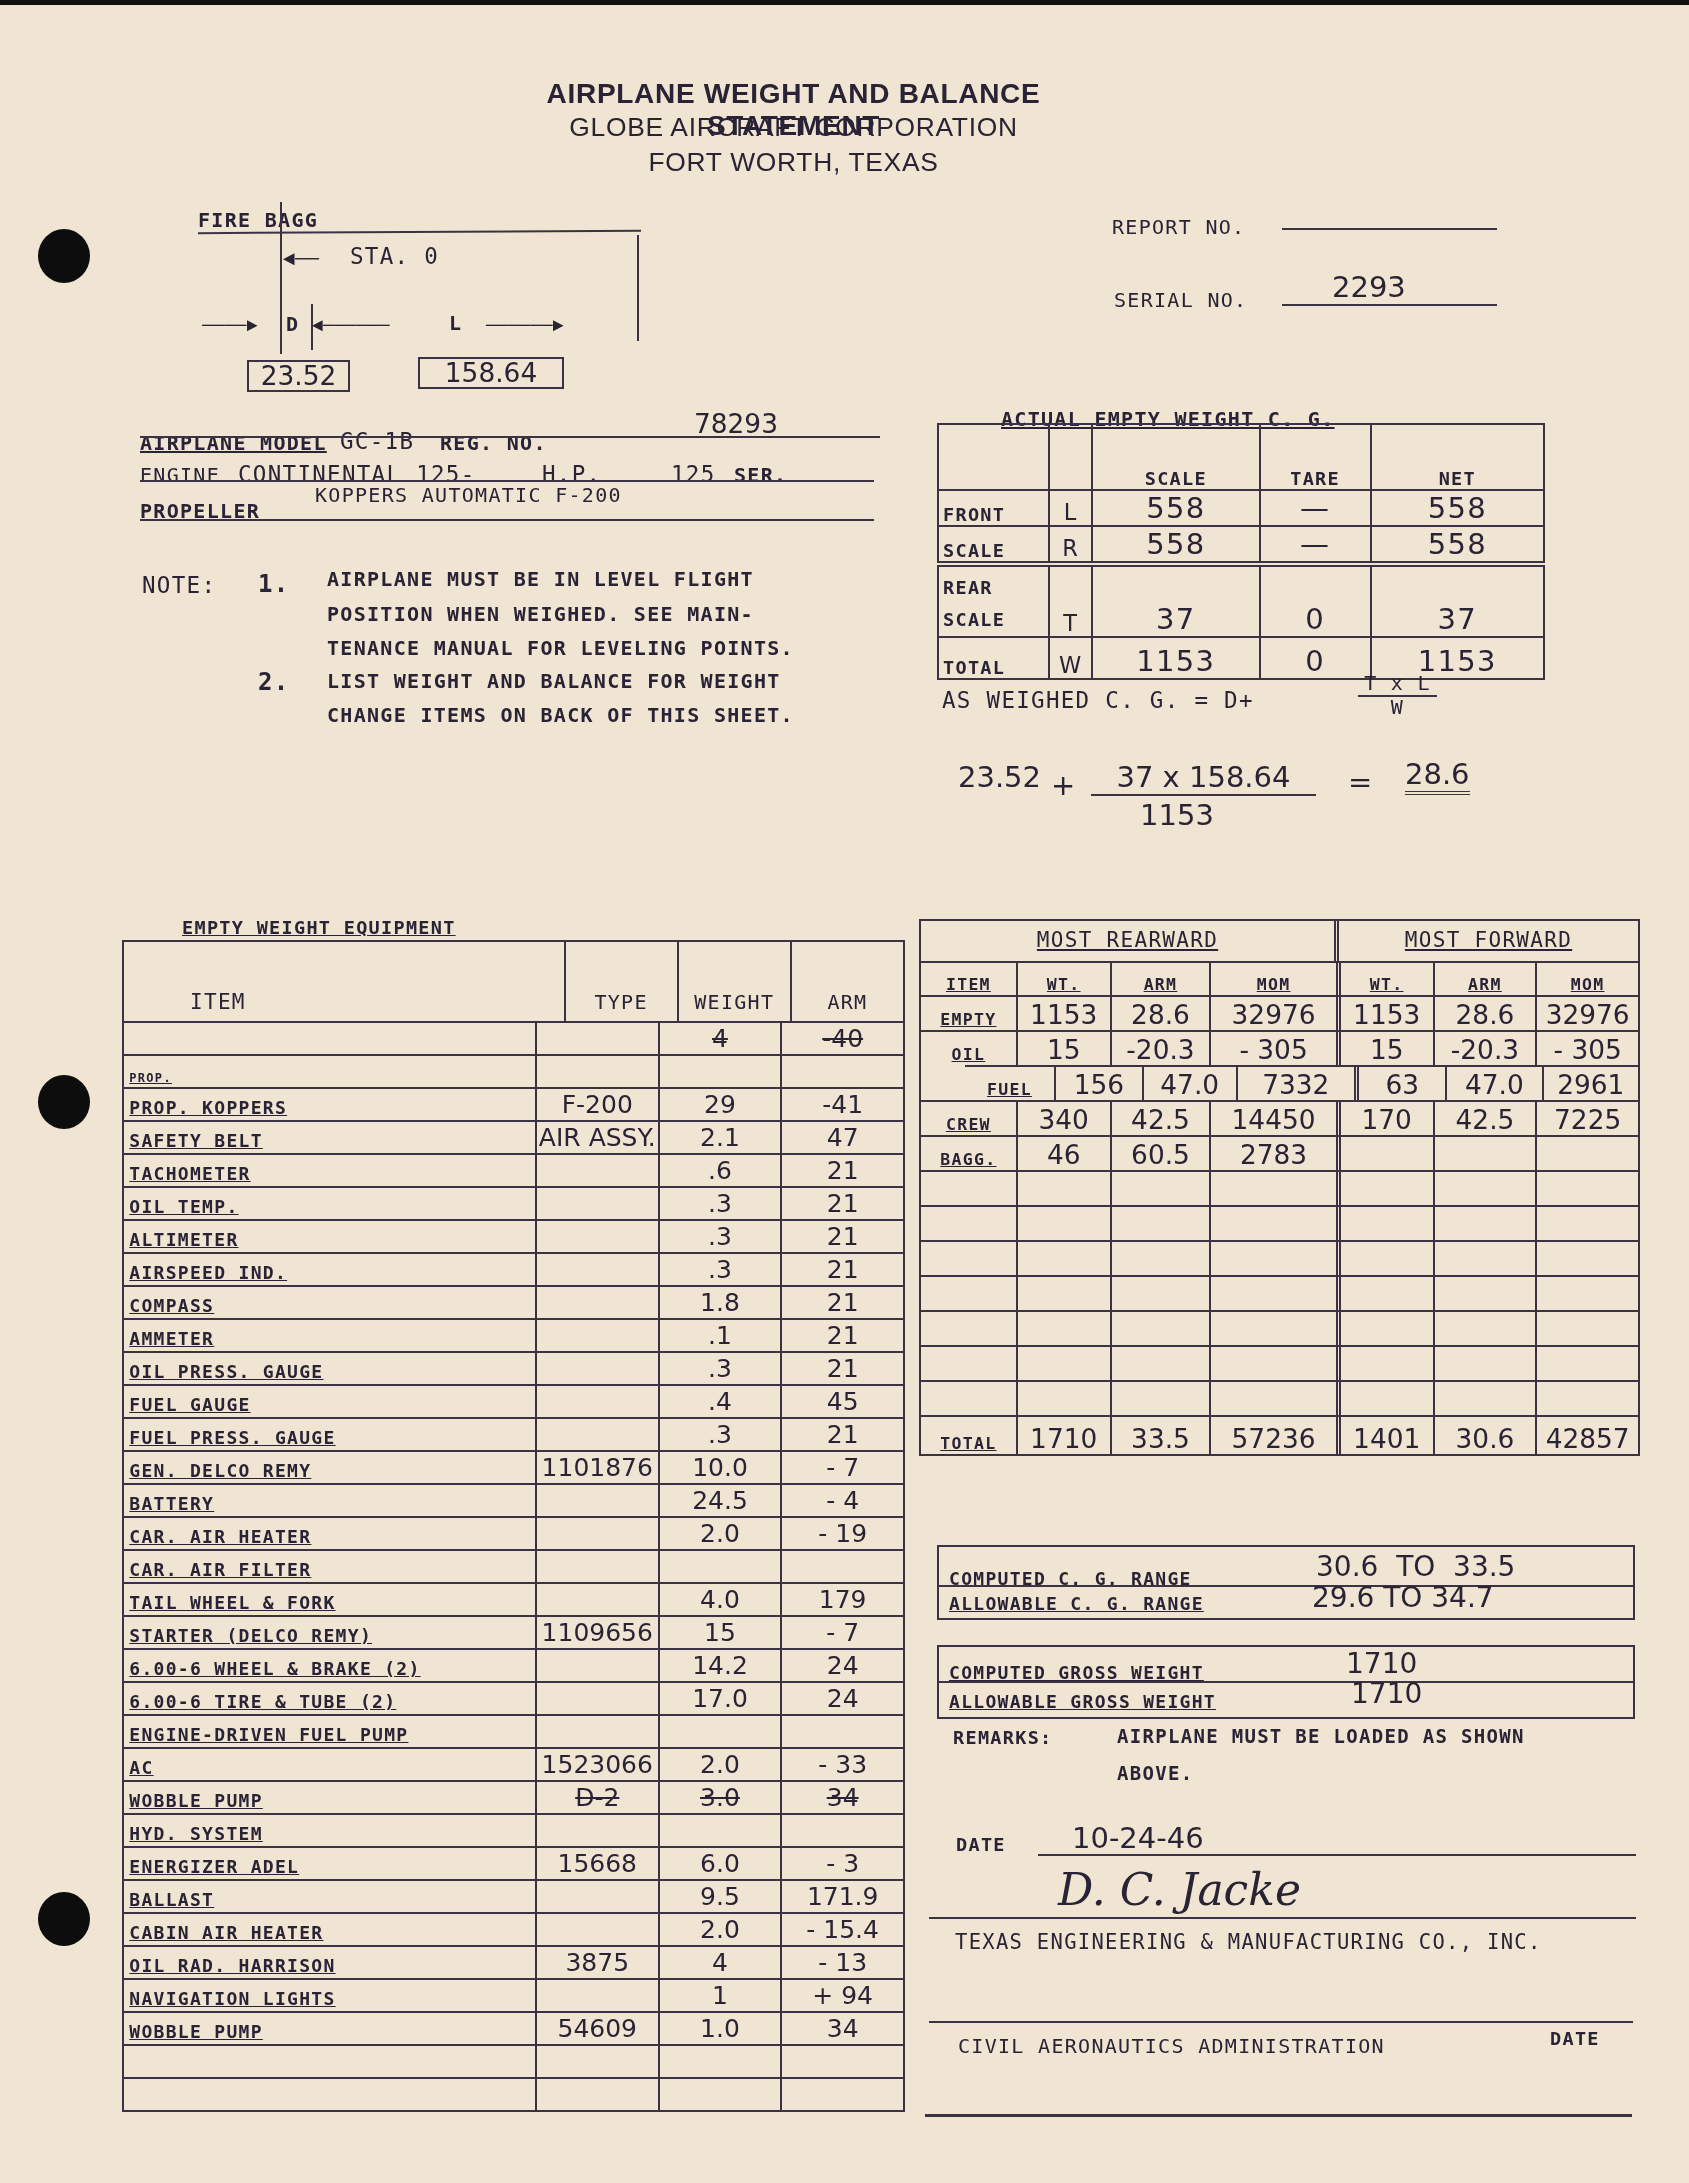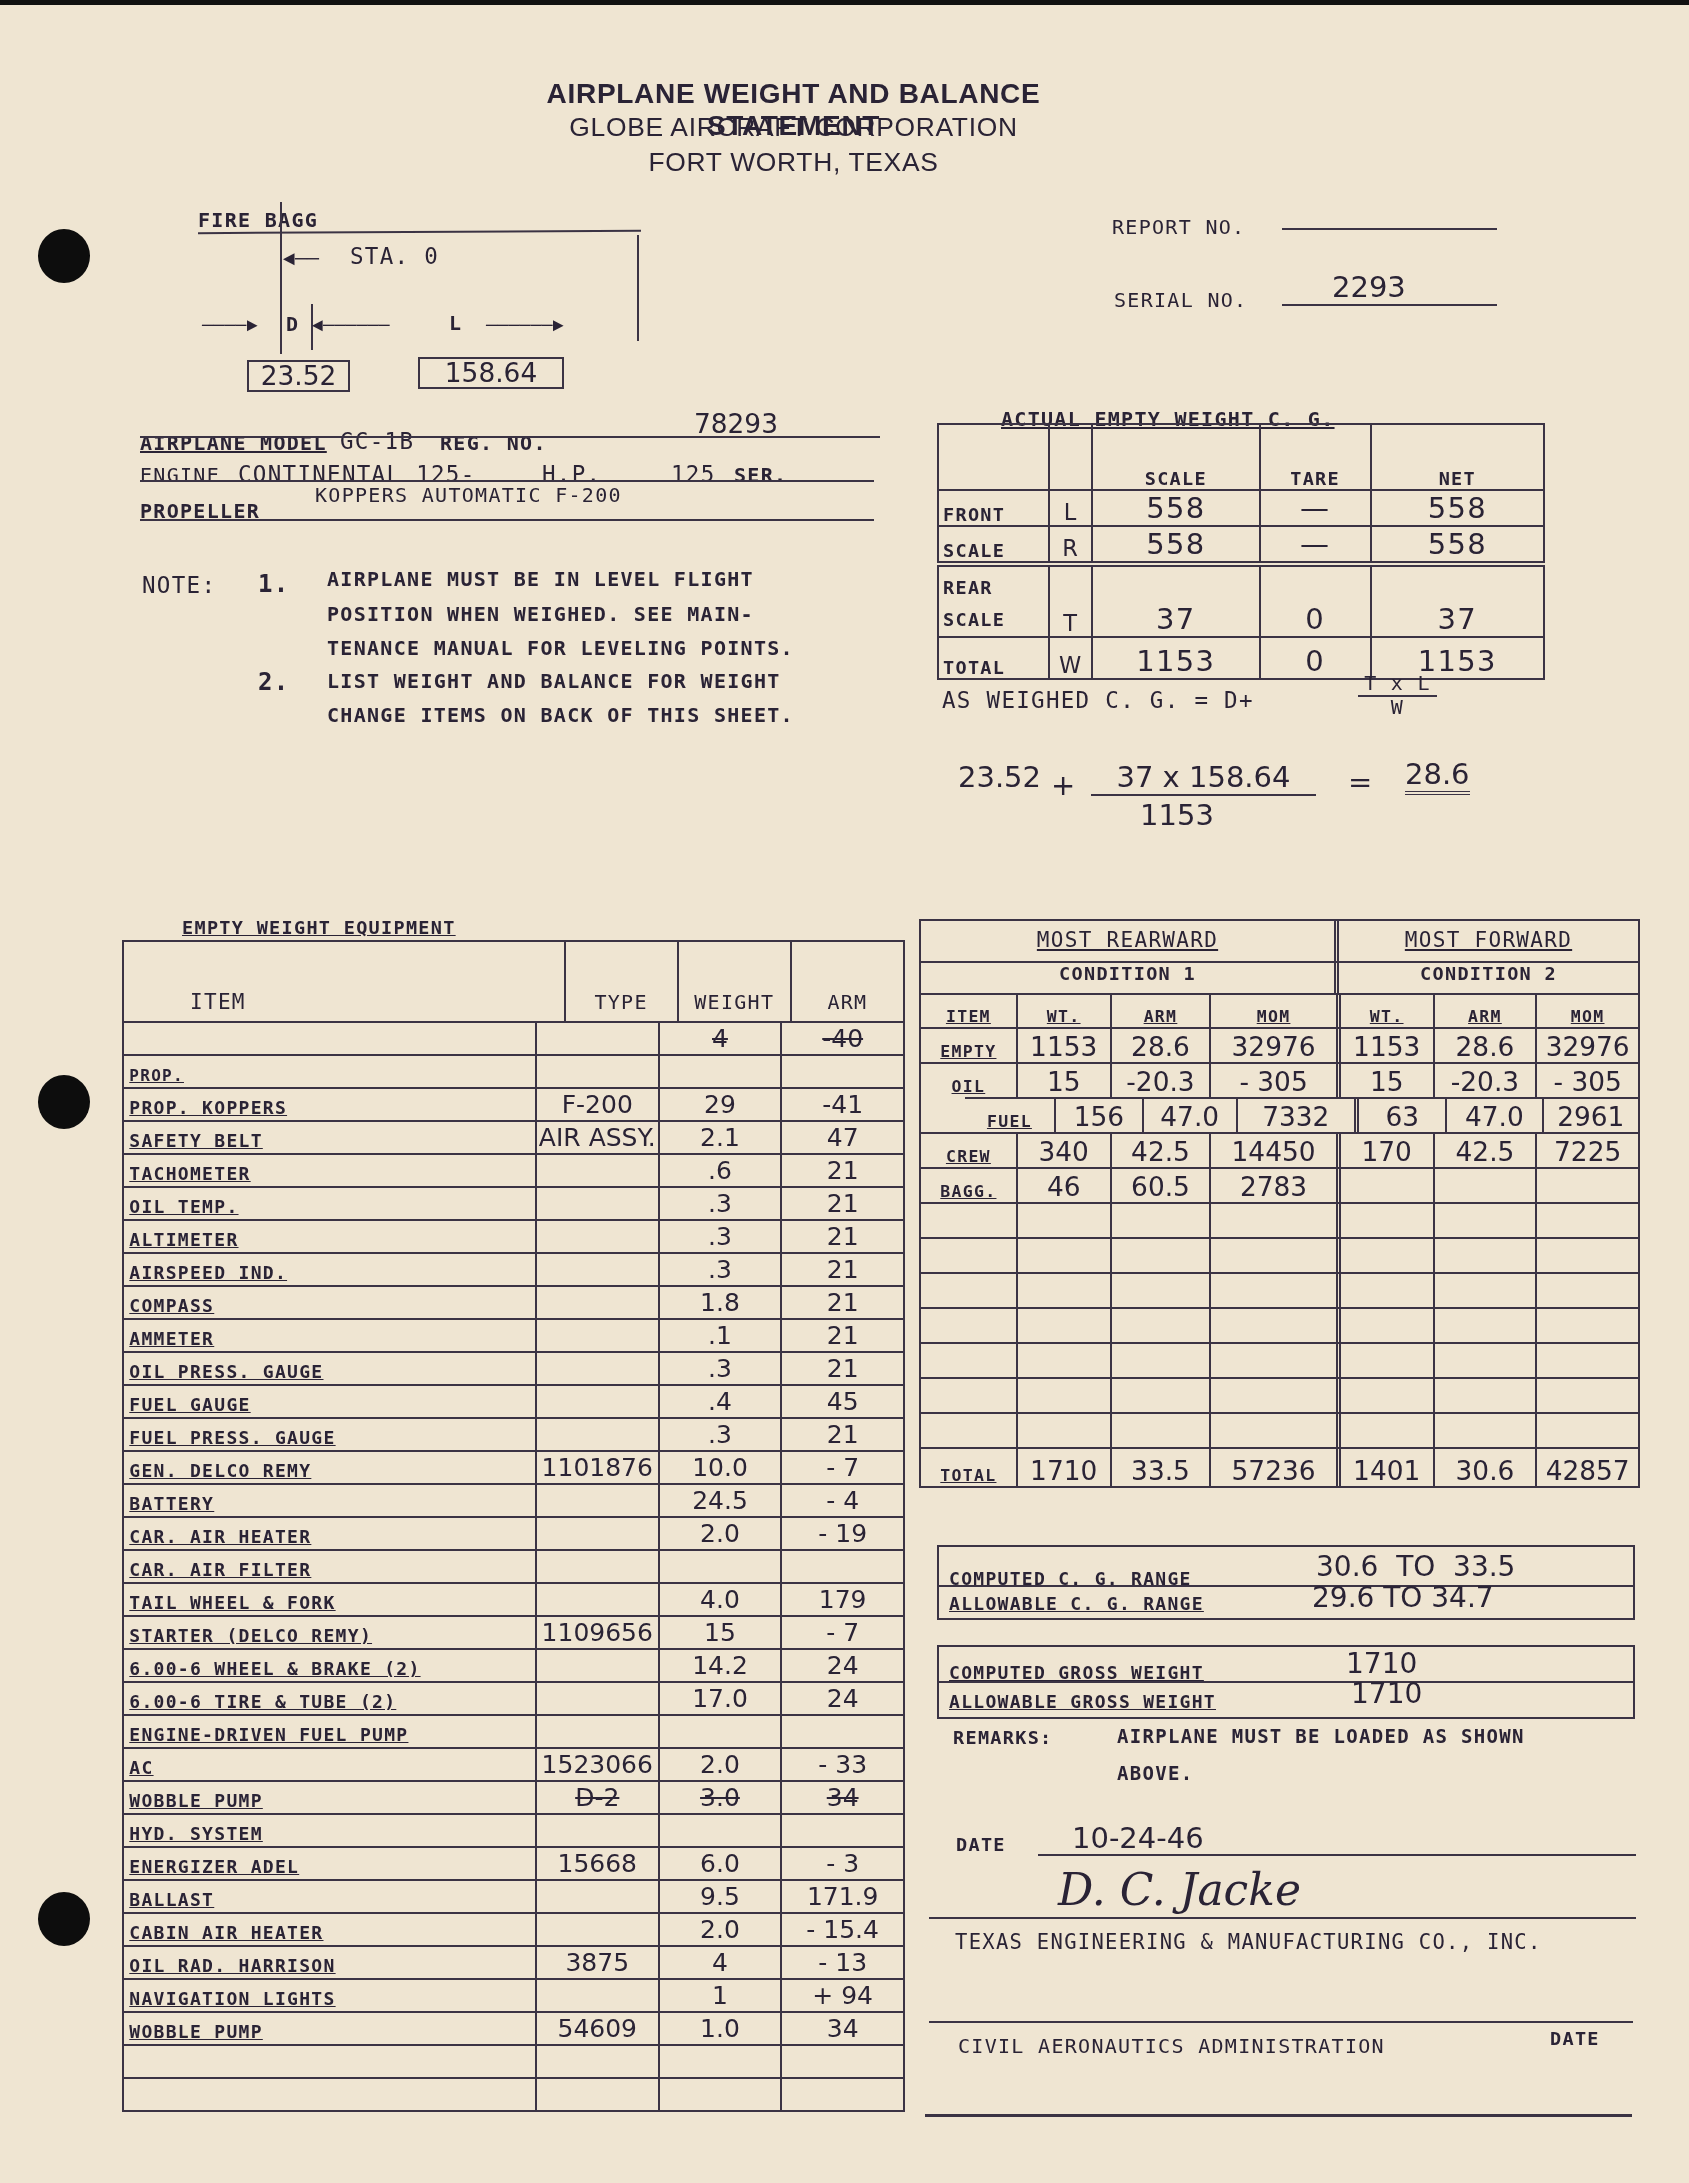--- a/index.html
+++ b/index.html
@@ -151,21 +151,21 @@
     <div class="typed c" style="width:122px;border-left:2px solid #3b3344;display:flex;align-items:flex-end;justify-content:center;padding-bottom:6.6px;font-weight:normal">ARM</div>
   </div>
   <div id="equip-rows">
       <div style="display: flex; height: 31px; border-top: 2px solid rgb(59, 51, 68); border-right: 2px solid rgb(59, 51, 68); border-left: 2px solid rgb(59, 51, 68); border-image: initial; border-bottom: none;">
         <div class="typed strike" style="width: 410px; display: flex; align-items: flex-end; justify-content: flex-start; line-height: 1; padding-bottom: 2.6px; text-align: left; padding-left: 5.3px; font-size: 18px; text-decoration: underline;"></div>
         <div class="hand strike" style="width: 122px; display: flex; align-items: flex-end; justify-content: center; line-height: 1; padding-bottom: 2.6px; border-left: 2px solid rgb(59, 51, 68); text-align: center; font-size: 25px;"></div>
         <div class="hand strike" style="width: 122px; display: flex; align-items: flex-end; justify-content: center; line-height: 1; padding-bottom: 2.6px; border-left: 2px solid rgb(59, 51, 68); text-align: center; font-size: 25px;">4</div>
         <div class="hand strike" style="width: 122px; display: flex; align-items: flex-end; justify-content: center; line-height: 1; padding-bottom: 2.6px; border-left: 2px solid rgb(59, 51, 68); text-align: center; font-size: 25px;">-40</div>
       </div>
       <div style="display: flex; height: 31px; border-top: 2px solid rgb(59, 51, 68); border-right: 2px solid rgb(59, 51, 68); border-left: 2px solid rgb(59, 51, 68); border-image: initial; border-bottom: none;">
-        <div class="typed strike" style="width: 410px; display: flex; align-items: flex-end; justify-content: flex-start; line-height: 1; padding-bottom: 2.6px; text-align: left; padding-left: 5.3px; font-size: 16px; text-decoration: underline;">PROP.</div>
+        <div class="typed strike" style="width: 410px; display: flex; align-items: flex-end; justify-content: flex-start; line-height: 1; padding-bottom: 2.6px; text-align: left; padding-left: 5.3px; font-size: 12px; text-decoration: underline;">PROP.</div>
         <div class="hand strike" style="width: 122px; display: flex; align-items: flex-end; justify-content: center; line-height: 1; padding-bottom: 2.6px; border-left: 2px solid rgb(59, 51, 68); text-align: center; font-size: 25px;"></div>
         <div class="hand strike" style="width: 122px; display: flex; align-items: flex-end; justify-content: center; line-height: 1; padding-bottom: 2.6px; border-left: 2px solid rgb(59, 51, 68); text-align: center; font-size: 25px;"></div>
         <div class="hand strike" style="width: 122px; display: flex; align-items: flex-end; justify-content: center; line-height: 1; padding-bottom: 2.6px; border-left: 2px solid rgb(59, 51, 68); text-align: center; font-size: 25px;"></div>
       </div>
       <div style="display: flex; height: 31px; border-top: 2px solid rgb(59, 51, 68); border-right: 2px solid rgb(59, 51, 68); border-left: 2px solid rgb(59, 51, 68); border-image: initial; border-bottom: none;">
         <div class="typed" style="width: 410px; display: flex; align-items: flex-end; justify-content: flex-start; line-height: 1; padding-bottom: 2.6px; text-align: left; padding-left: 5.3px; font-size: 18px; text-decoration: underline;">PROP. KOPPERS</div>
         <div class="hand" style="width: 122px; display: flex; align-items: flex-end; justify-content: center; line-height: 1; padding-bottom: 2.6px; border-left: 2px solid rgb(59, 51, 68); text-align: center; font-size: 25px;">F-200</div>
         <div class="hand" style="width: 122px; display: flex; align-items: flex-end; justify-content: center; line-height: 1; padding-bottom: 2.6px; border-left: 2px solid rgb(59, 51, 68); text-align: center; font-size: 25px;">29</div>
         <div class="hand" style="width: 122px; display: flex; align-items: flex-end; justify-content: center; line-height: 1; padding-bottom: 2.6px; border-left: 2px solid rgb(59, 51, 68); text-align: center; font-size: 25px;">-41</div>
       </div>
@@ -349,24 +349,20 @@
         <div class="hand" style="width: 122px; display: flex; align-items: flex-end; justify-content: center; line-height: 1; padding-bottom: 2.6px; border-left: 2px solid rgb(59, 51, 68); text-align: center; font-size: 25px;"></div>
         <div class="hand" style="width: 122px; display: flex; align-items: flex-end; justify-content: center; line-height: 1; padding-bottom: 2.6px; border-left: 2px solid rgb(59, 51, 68); text-align: center; font-size: 25px;"></div>
       </div>
     </div>
 </div>
 
 <div class="abs" style="left:919px;top:919px;width:717px;border:2px solid #3b3344">
   <div style="display:flex;height:40px">
     <div class="typed c" style="width:413px;padding-top:6.6px;font-weight:normal;font-size:21px;text-decoration:underline">MOST REARWARD</div>
     <div class="typed c" style="flex:1;border-left:5.3px double #3b3344;padding-top:6.6px;font-weight:normal;font-size:21px;text-decoration:underline">MOST FORWARD</div>
-  </div>
-  <div style="display:flex;height:30px;border-top:2px solid #3b3344">
-    <div class="typed c" style="width:413px;font-size:18.5px">CONDITION 1</div>
-    <div class="typed c" style="flex:1;border-left:5.3px double #3b3344;font-size:18.5px">CONDITION 2</div>
   </div>
   <div id="load-rows">
       <div style="display: flex; height: 32px; border-top: 2px solid rgb(59, 51, 68);">
         <div class="typed" style="width: 96px; display: flex; align-items: flex-end; justify-content: center; padding-bottom: 2px; line-height: 1; font-size: 16.5px; text-decoration: underline;">ITEM</div>
         <div class="typed" style="width: 93px; display: flex; align-items: flex-end; justify-content: center; padding-bottom: 2px; line-height: 1; border-left: 2px solid rgb(59, 51, 68); font-size: 16.5px; text-decoration: underline;">WT.</div>
         <div class="typed" style="width: 99px; display: flex; align-items: flex-end; justify-content: center; padding-bottom: 2px; line-height: 1; border-left: 2px solid rgb(59, 51, 68); font-size: 16.5px; text-decoration: underline;">ARM</div>
         <div class="typed" style="width: 126px; display: flex; align-items: flex-end; justify-content: center; padding-bottom: 2px; line-height: 1; border-left: 2px solid rgb(59, 51, 68); font-size: 16.5px; text-decoration: underline;">MOM</div>
         <div class="typed" style="width: 93px; display: flex; align-items: flex-end; justify-content: center; padding-bottom: 2px; line-height: 1; border-left: 5.3px double rgb(59, 51, 68); font-size: 16.5px; text-decoration: underline;">WT.</div>
         <div class="typed" style="width: 102px; display: flex; align-items: flex-end; justify-content: center; padding-bottom: 2px; line-height: 1; border-left: 2px solid rgb(59, 51, 68); font-size: 16.5px; text-decoration: underline;">ARM</div>
         <div class="typed" style="width: 102px; display: flex; align-items: flex-end; justify-content: center; padding-bottom: 2px; line-height: 1; border-left: 2px solid rgb(59, 51, 68); font-size: 16.5px; text-decoration: underline;">MOM</div>

